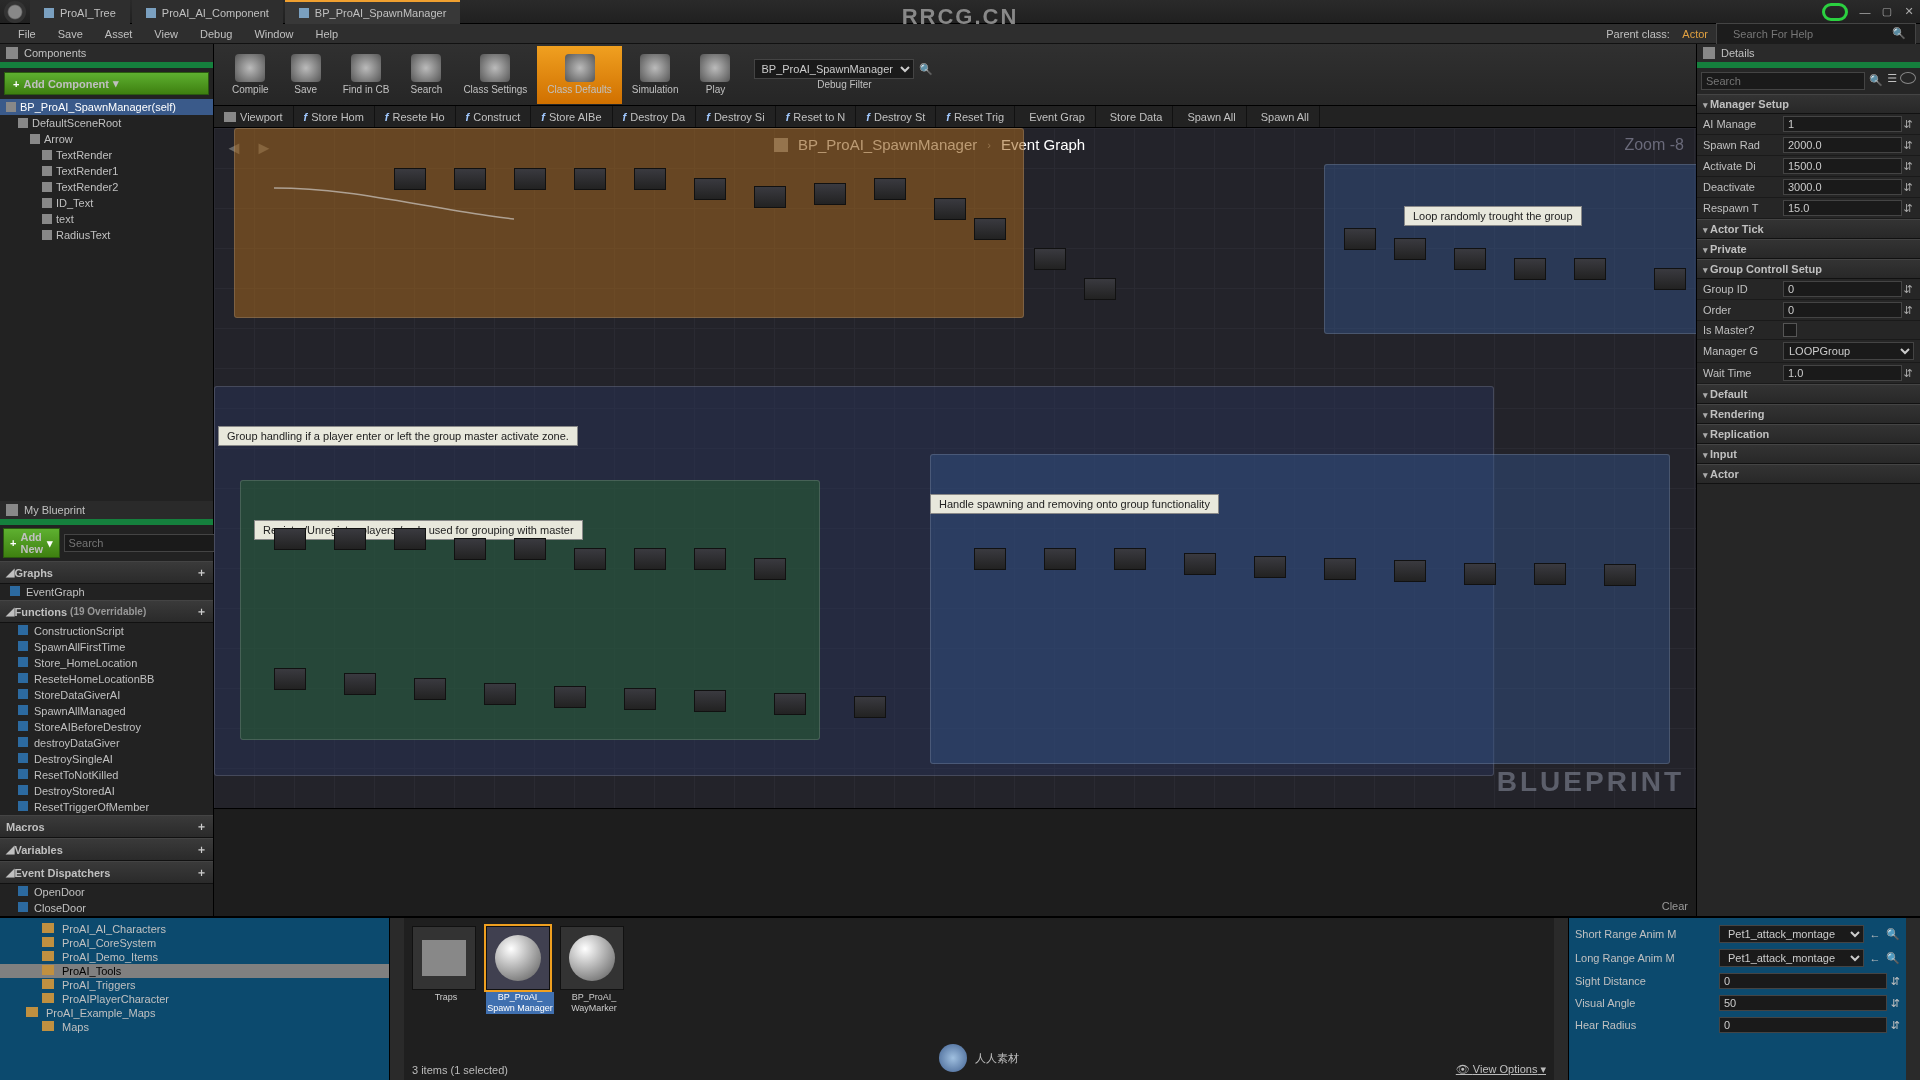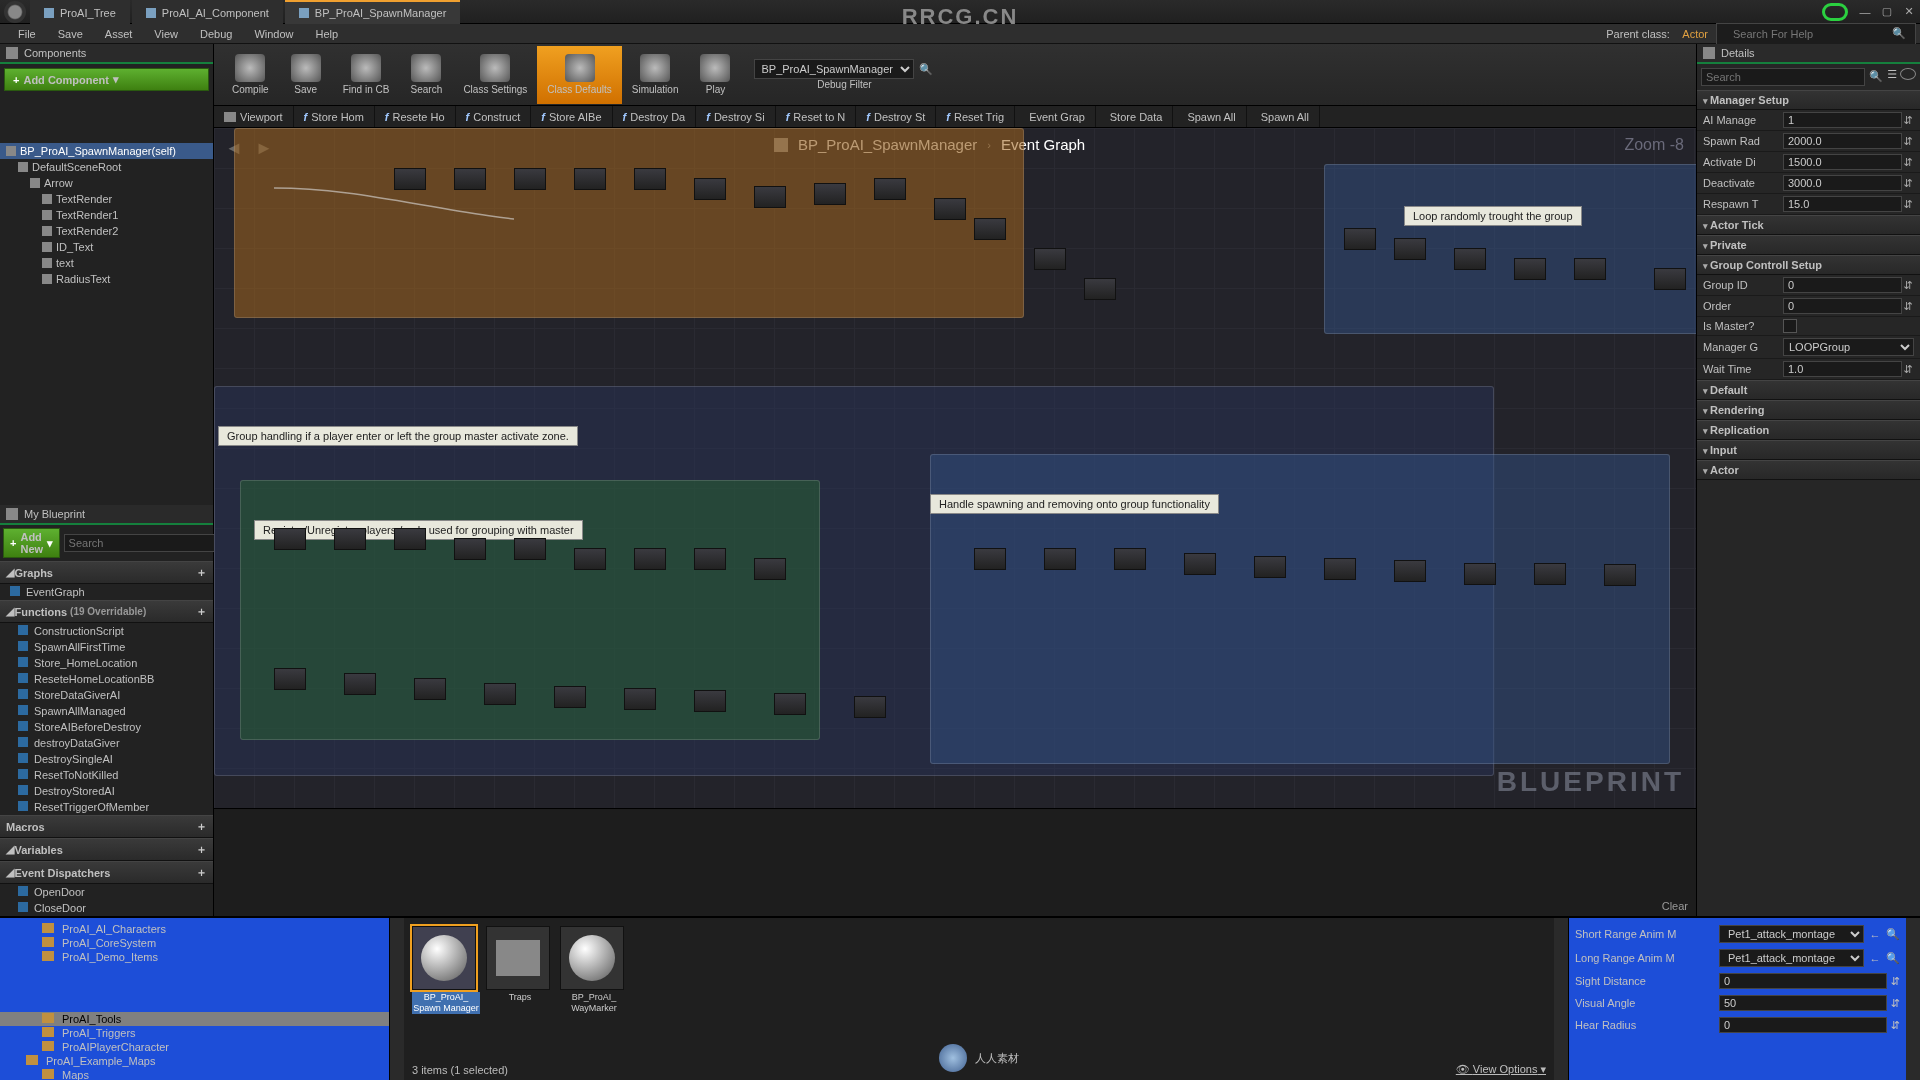--- a/index.html
+++ b/index.html
@@ -18,27 +18,27 @@
 .menubar span { padding:2px 10px; }
 .parentcls { margin-left:auto; margin-right:6px; font-size:11px; }
 .parentcls b { color:#e0a040; font-weight:normal; }
 .searchhelp { background:#1c1c1c; border:1px solid #444; color:#888; padding:2px 6px; width:200px; margin-right:4px; display:flex; align-items:center; }
 .searchhelp .mag { margin-left:auto; }
 
 .rowmain { display:flex; height:872px; }
 
 
 .leftcol { width:214px; display:flex; flex-direction:column; background:#222; border-right:1px solid #000; }
-.panelhdr { background:#2a2a2a; padding:3px 6px; display:flex; align-items:flex-end; gap:6px; border-bottom:2px solid #15803d; }
+.panelhdr { background:#2a2a2a; padding:3px 6px; display:flex; align-items:flex-end; gap:6px; border-bottom:6px solid #15803d; }
 .panelhdr .ico { width:12px; height:12px; background:#888; }
 .btn-green { background:linear-gradient(#5eb030,#3e8010); color:#fff; padding:4px 8px; margin:4px; display:inline-flex; align-items:center; gap:4px; border:1px solid #2a5a10; font-weight:bold; }
 .btn-green::before { content:"+"; }
 .tree { overflow:auto; flex:1; }
 .tree-item { padding:2px 6px; display:flex; align-items:center; gap:4px; white-space:nowrap; }
-.tree-item.sel { background:#3a5a8a; color:#fff;margin-top:48px; }
+.tree-item.sel { background:#3a5a8a; color:#fff; }
 .ti-ind1 { padding-left:18px; } .ti-ind2 { padding-left:30px; } .ti-ind3 { padding-left:42px; }
 .ti-ico { width:10px; height:10px; background:#888; display:inline-block; }
 .sectionbar { background:linear-gradient(#3a3a3a,#2a2a2a); padding:3px 6px; display:flex; align-items:center; font-weight:bold; border-top:1px solid #444; border-bottom:1px solid #111; }
 .sectionbar .plus { margin-left:auto; color:#ccc; }
 .subhead { color:#999; font-size:10px; }
 .searchrow { display:flex; align-items:center; padding:3px; gap:4px; }
 .searchrow input { flex:1; background:#1a1a1a; border:1px solid #444; padding:2px 4px; color:#ccc; }
 .fnrow { padding:2px 6px 2px 18px; display:flex; gap:6px;text-align:right; }
 .fnrow::before { content:""; width:10px; height:10px; background:#2c6aa0; }
 .varrow { padding:2px 6px 2px 18px; }
@@ -94,21 +94,21 @@
 .detrow .spin { width:12px; color:#aaa; text-align:center; }
 .detrow select { flex:1; background:#1a1a1a; border:1px solid #444; color:#ccc; padding:1px; }
 .detcat { background:linear-gradient(#333,#282828); padding:3px 6px; font-weight:bold; border-top:1px solid #444; border-bottom:1px solid #111; }
 .detcat::before { content:"▾ "; color:#aaa; font-size:9px; }
 .chk { width:14px; height:14px; background:#1a1a1a; border:1px solid #555; }
 .eye { width:16px; height:12px; border:1px solid #888; border-radius:50%; }
 .srch2 { display:flex; padding:4px; gap:3px; }
 .srch2 input { flex:1; background:#1a1a1a; border:1px solid #444; padding:2px 4px; color:#ccc; }
 
 
-.bottom { height:164px; background:#1d4ed8; display:flex; border-top:2px solid #000; }
+.bottom { height:164px; background:#0c4a6e; display:flex; border-top:2px solid #000; }
 .cbtree { width:390px; border-right:1px solid #000; overflow:hidden; padding-top:4px; }
 .cbtree .tree-item { padding:1px 6px; }
 .cbtree .sel { background:#808080; color:#000; }
 .fld::before { content:""; width:12px; height:10px; background:#c09040; display:inline-block; margin-right:4px; }
 .assets { flex:1; background:#1f1f1f; position:relative; padding:8px; display:flex; gap:6px; }
 .asset { width:68px; text-align:center; }
 .thumb { width:64px; height:64px; background:#333; border:1px solid #111; display:flex; align-items:center; justify-content:center; }
 .thumb.sel { outline:2px solid #f0a020; background:#404050; }
 .sphere { width:46px; height:46px; border-radius:50%; background:radial-gradient(circle at 35% 30%,#fff,#999 60%,#555); }
 .foldershape { width:44px; height:36px; background:#888; }
@@ -520,30 +520,30 @@
       <div class="tree-item" style="padding-left: 42px;"><span class="fld"></span>ProAI_Demo_Items</div>
       <div class="tree-item sel" style="padding-left: 42px;"><span class="fld"></span>ProAI_Tools</div>
       <div class="tree-item" style="padding-left: 42px;"><span class="fld"></span>ProAI_Triggers</div>
       <div class="tree-item" style="padding-left: 42px;"><span class="fld"></span>ProAIPlayerCharacter</div>
       <div class="tree-item" style="padding-left: 26px;"><span class="fld"></span>ProAI_Example_Maps</div>
       <div class="tree-item" style="padding-left: 42px;"><span class="fld"></span>Maps</div>
     </div>
   <div class="scroller"></div>
   <div class="assets" id="assets">
     <div class="asset">
+        <div class="thumb">
+          <div class="foldershape"></div>
+        </div>
+        <div class="cap">Traps</div>
+      </div>
+      <div class="asset">
         <div class="thumb sel">
           <div class="sphere"></div>
         </div>
         <div class="cap sel">BP_ProAI_ Spawn Manager</div>
-      </div>
-      <div class="asset">
-        <div class="thumb">
-          <div class="foldershape"></div>
-        </div>
-        <div class="cap">Traps</div>
       </div>
       <div class="asset">
         <div class="thumb">
           <div class="sphere"></div>
         </div>
         <div class="cap">BP_ProAI_ WayMarker</div>
       </div>
       <div class="statusrow">3 items (1 selected)</div>
     <div class="viewopts">👁 <span>View Options</span> ▾</div>
     <div class="wmbig">

